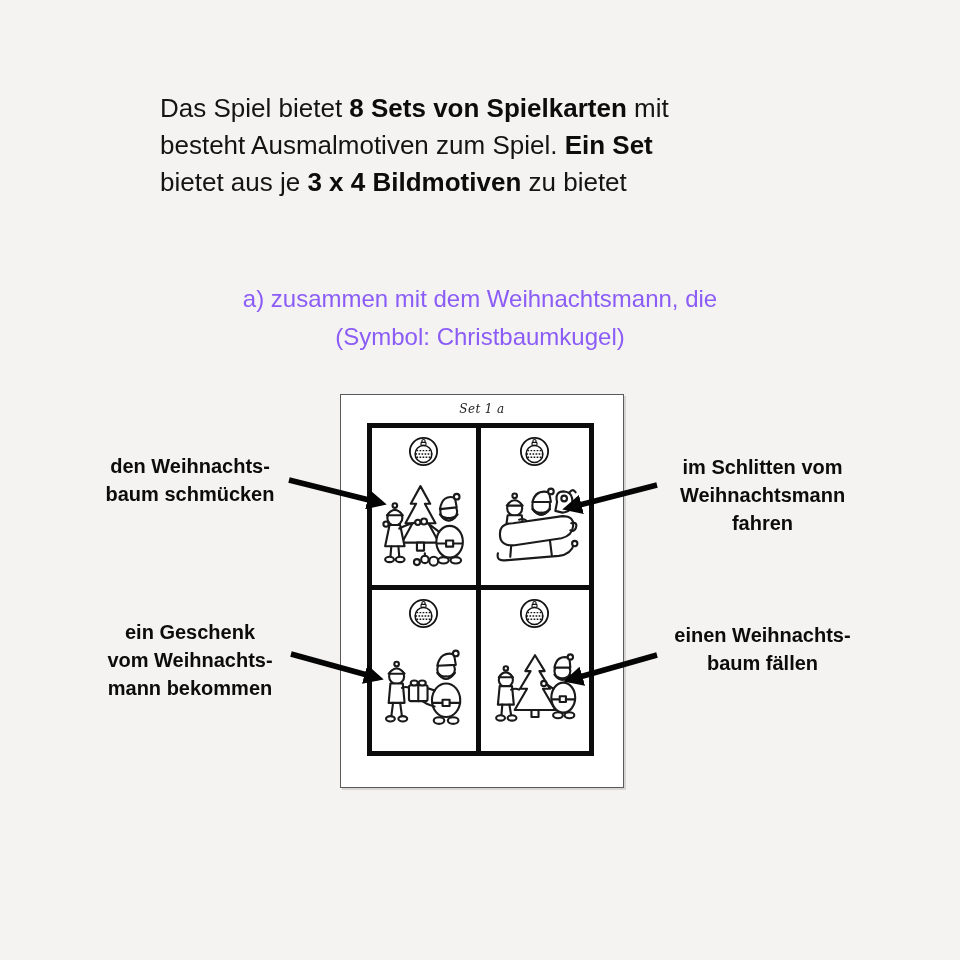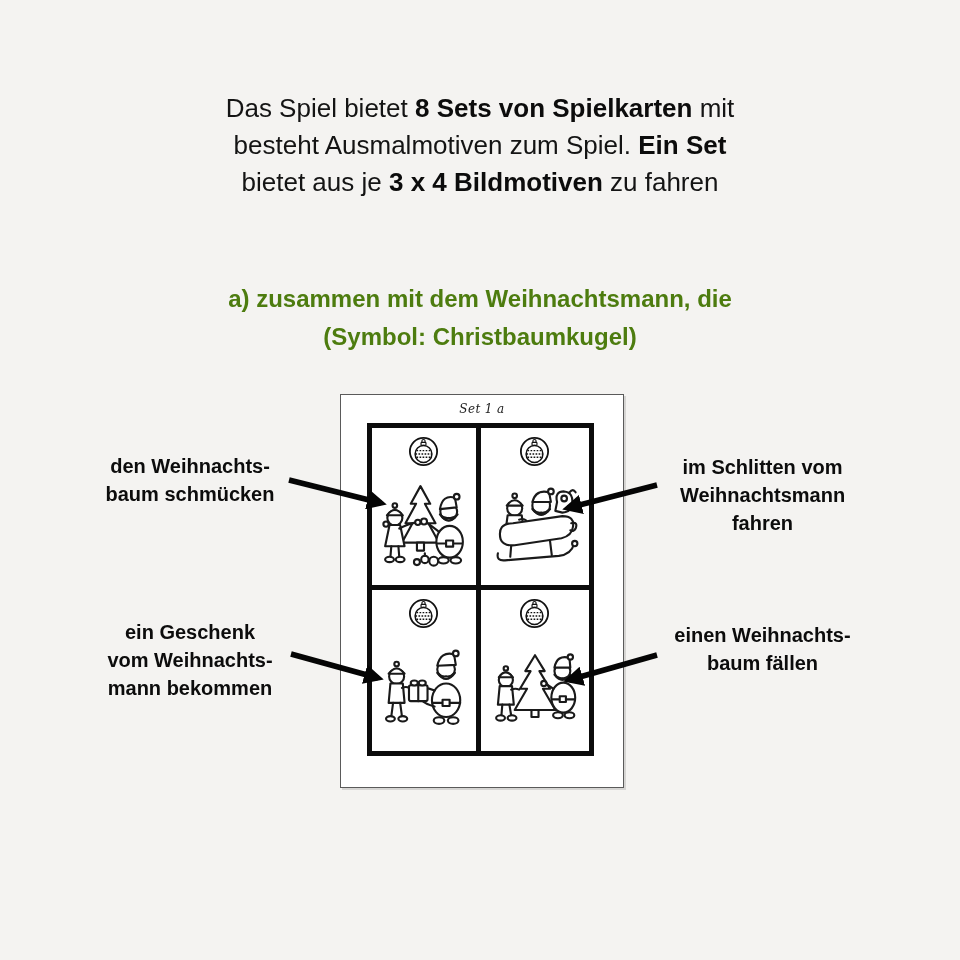--- a/index.html
+++ b/index.html
@@ -4,27 +4,27 @@
 <style>
   html,body{margin:0;padding:0;}
   .canvas{
     position:relative;width:960px;height:960px;overflow:hidden;
     background:#f4f3f1;color:#111;
     font-family:"Liberation Sans",sans-serif;
   }
   
   .intro{
     position:absolute;left:160px;top:90px;width:640px;
-    text-align:center;font-size:26px;line-height:37px;color:#141414;
+    text-align:left;font-size:26px;line-height:37px;color:#141414;
   }
   .intro .b{font-weight:700;color:#0c0c0c;}
   
   .heading{
     position:absolute;left:140px;top:280px;width:680px;
-    text-align:center;font-size:24px;line-height:38px;font-weight:700;color:#4d7c0f;
+    text-align:center;font-size:24px;line-height:38px;font-weight:400;color:#8b5cf6;
   }
   
   .page{
     position:absolute;left:340px;top:394px;width:284px;height:394px;
     background:#ffffff;border:1.5px solid #5a5a5a;box-sizing:border-box;
     box-shadow:2px 2px 0 rgba(0,0,0,0.12);
   }
   .sheet-label{
     position:absolute;top:7px;left:0;right:0;text-align:center;
     font-family:"DejaVu Serif",serif;font-style:italic;font-size:12px;color:#222;
@@ -183,21 +183,21 @@
       <ellipse class="ink-f" cx="29" cy="95" rx="5" ry="3"></ellipse>
     </symbol>
   </defs>
 </svg>
 
 <div class="canvas">
 
   <div class="intro">
     <div><span>Das Spiel bietet </span><span class="b">8 Sets von Spielkarten</span><span> mit</span></div>
     <div><span>besteht Ausmalmotiven zum Spiel. </span><span class="b">Ein Set</span></div>
-    <div><span>bietet aus je </span><span class="b">3 x 4 Bildmotiven</span><span> zu fahren</span></div>
+    <div><span>bietet aus je </span><span class="b">3 x 4 Bildmotiven</span><span> zu bietet</span></div>
   </div>
 
   <div class="heading">
     <div>a) zusammen mit dem Weihnachtsmann, die</div>
     <div>(Symbol: Christbaumkugel)</div>
   </div>
 
   <div class="page">
     <div class="sheet-label">Set 1 a</div>
     <div class="grid">

